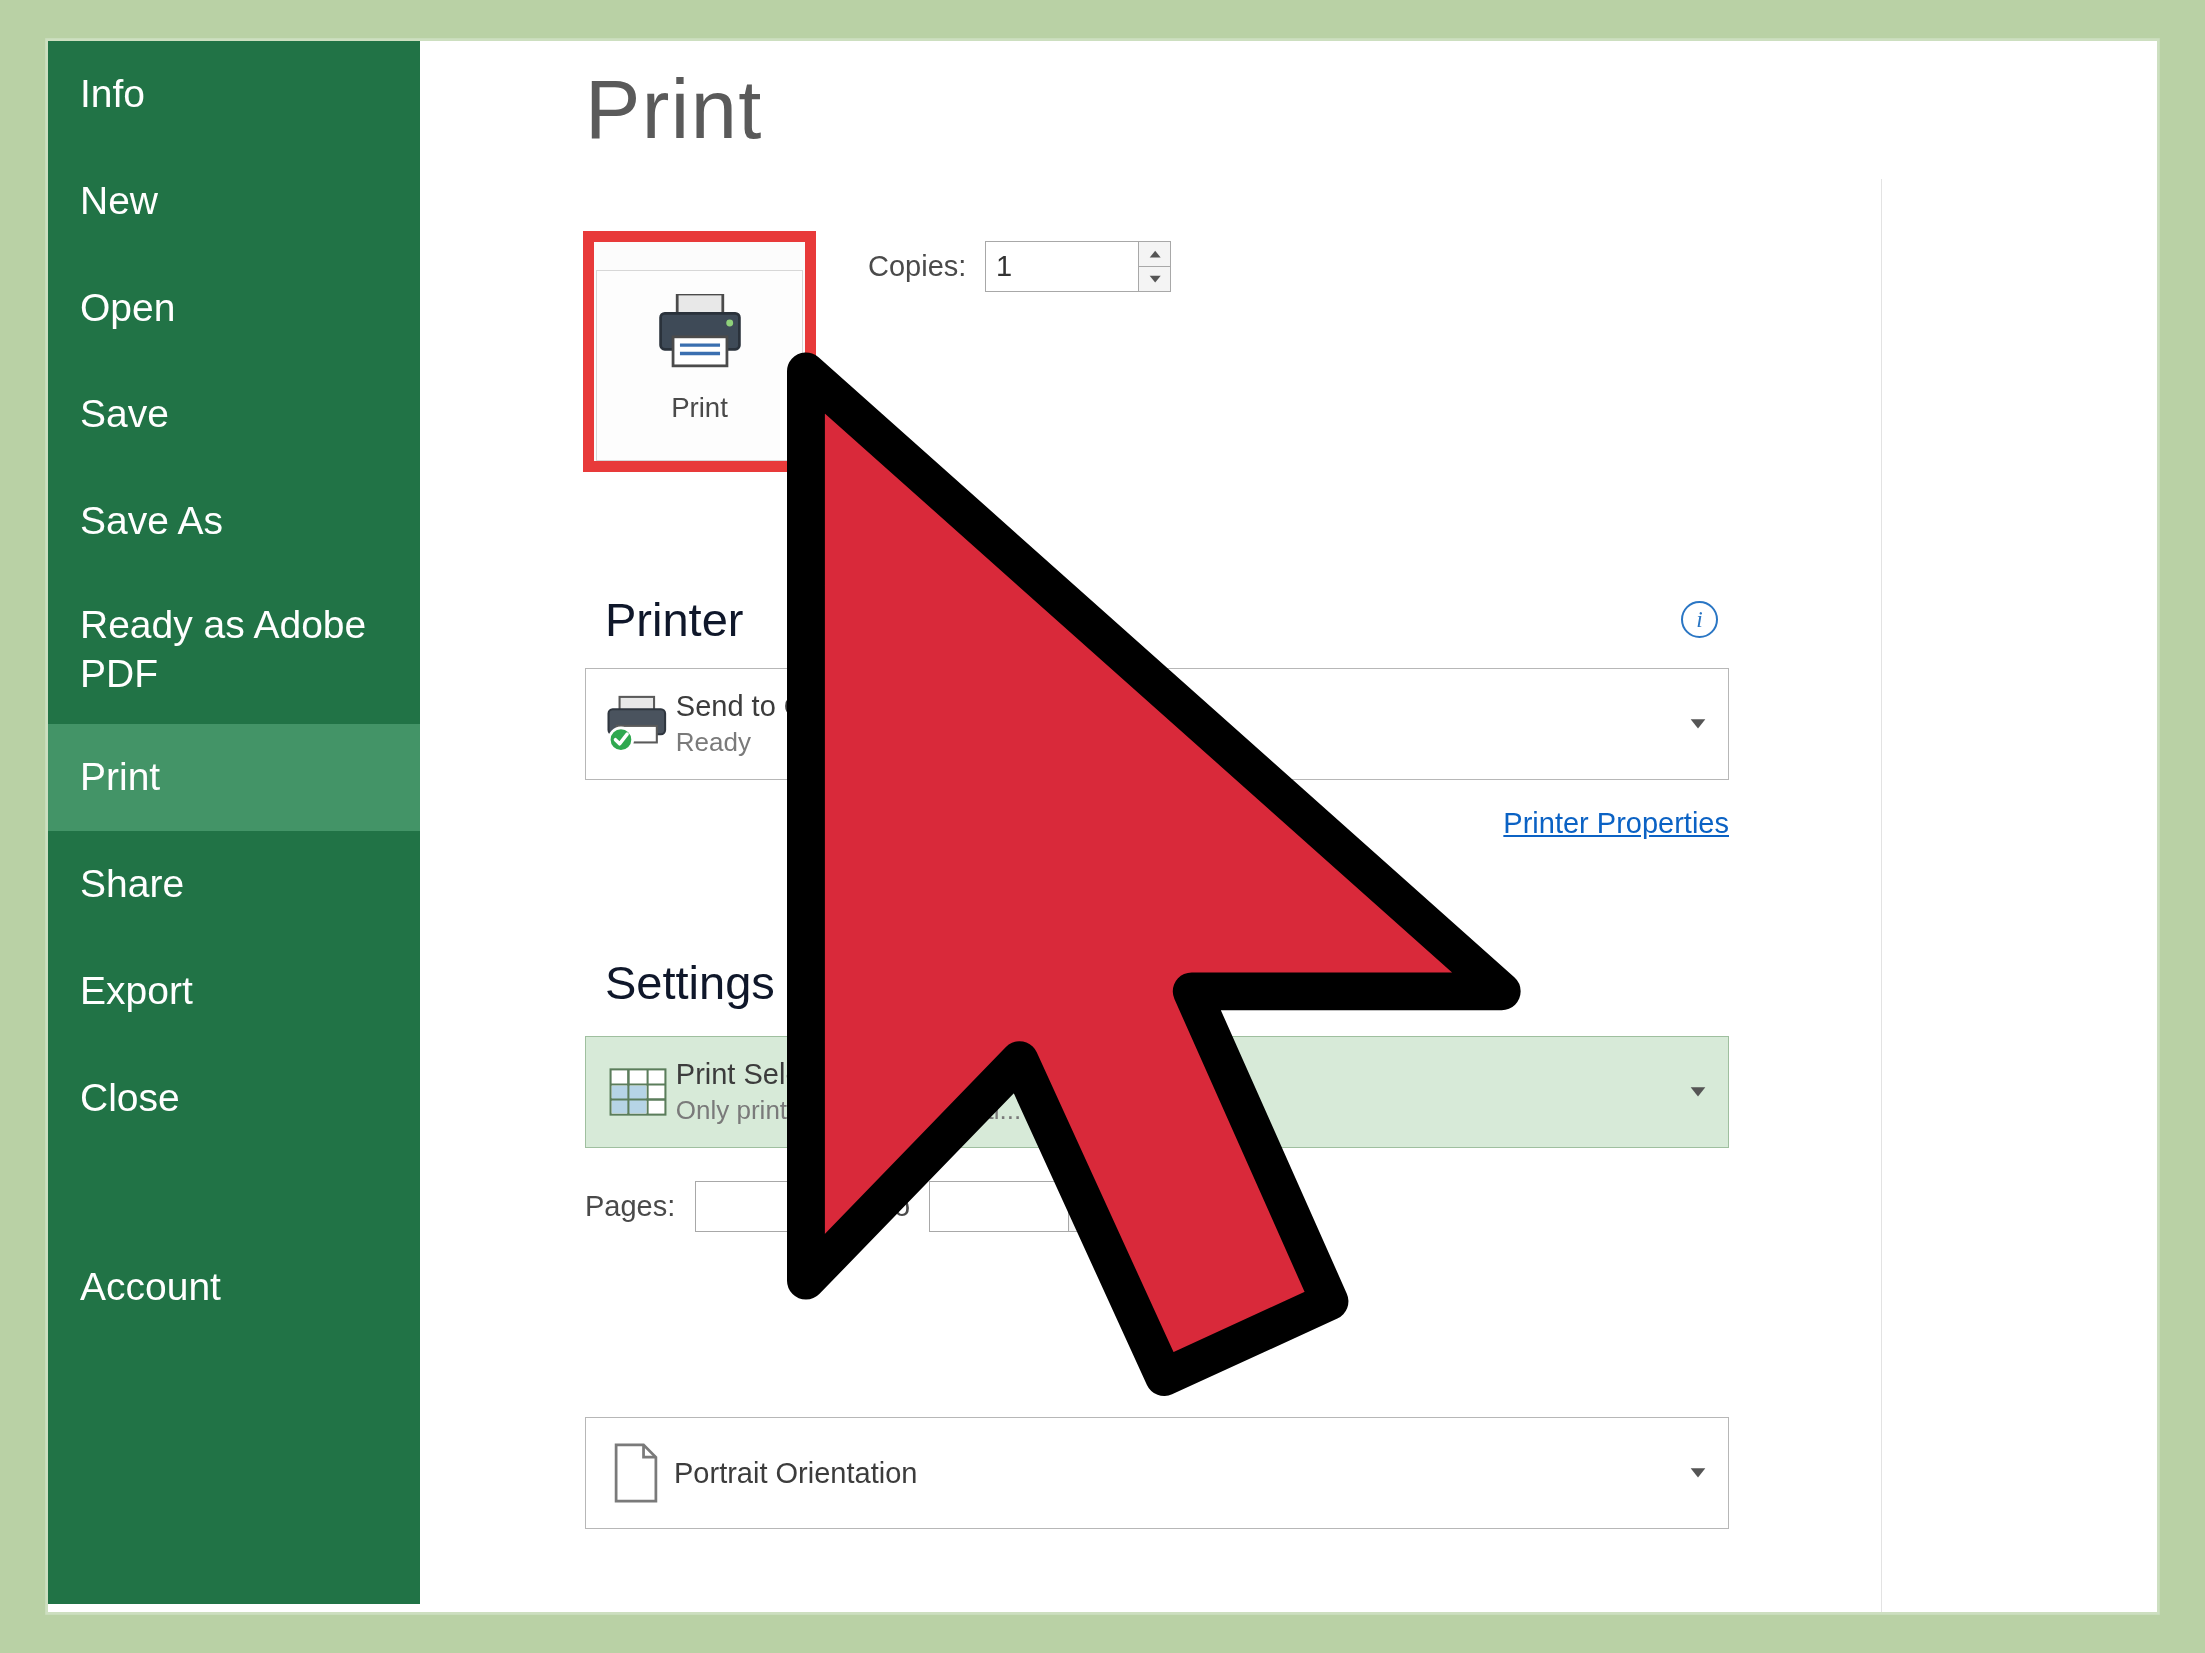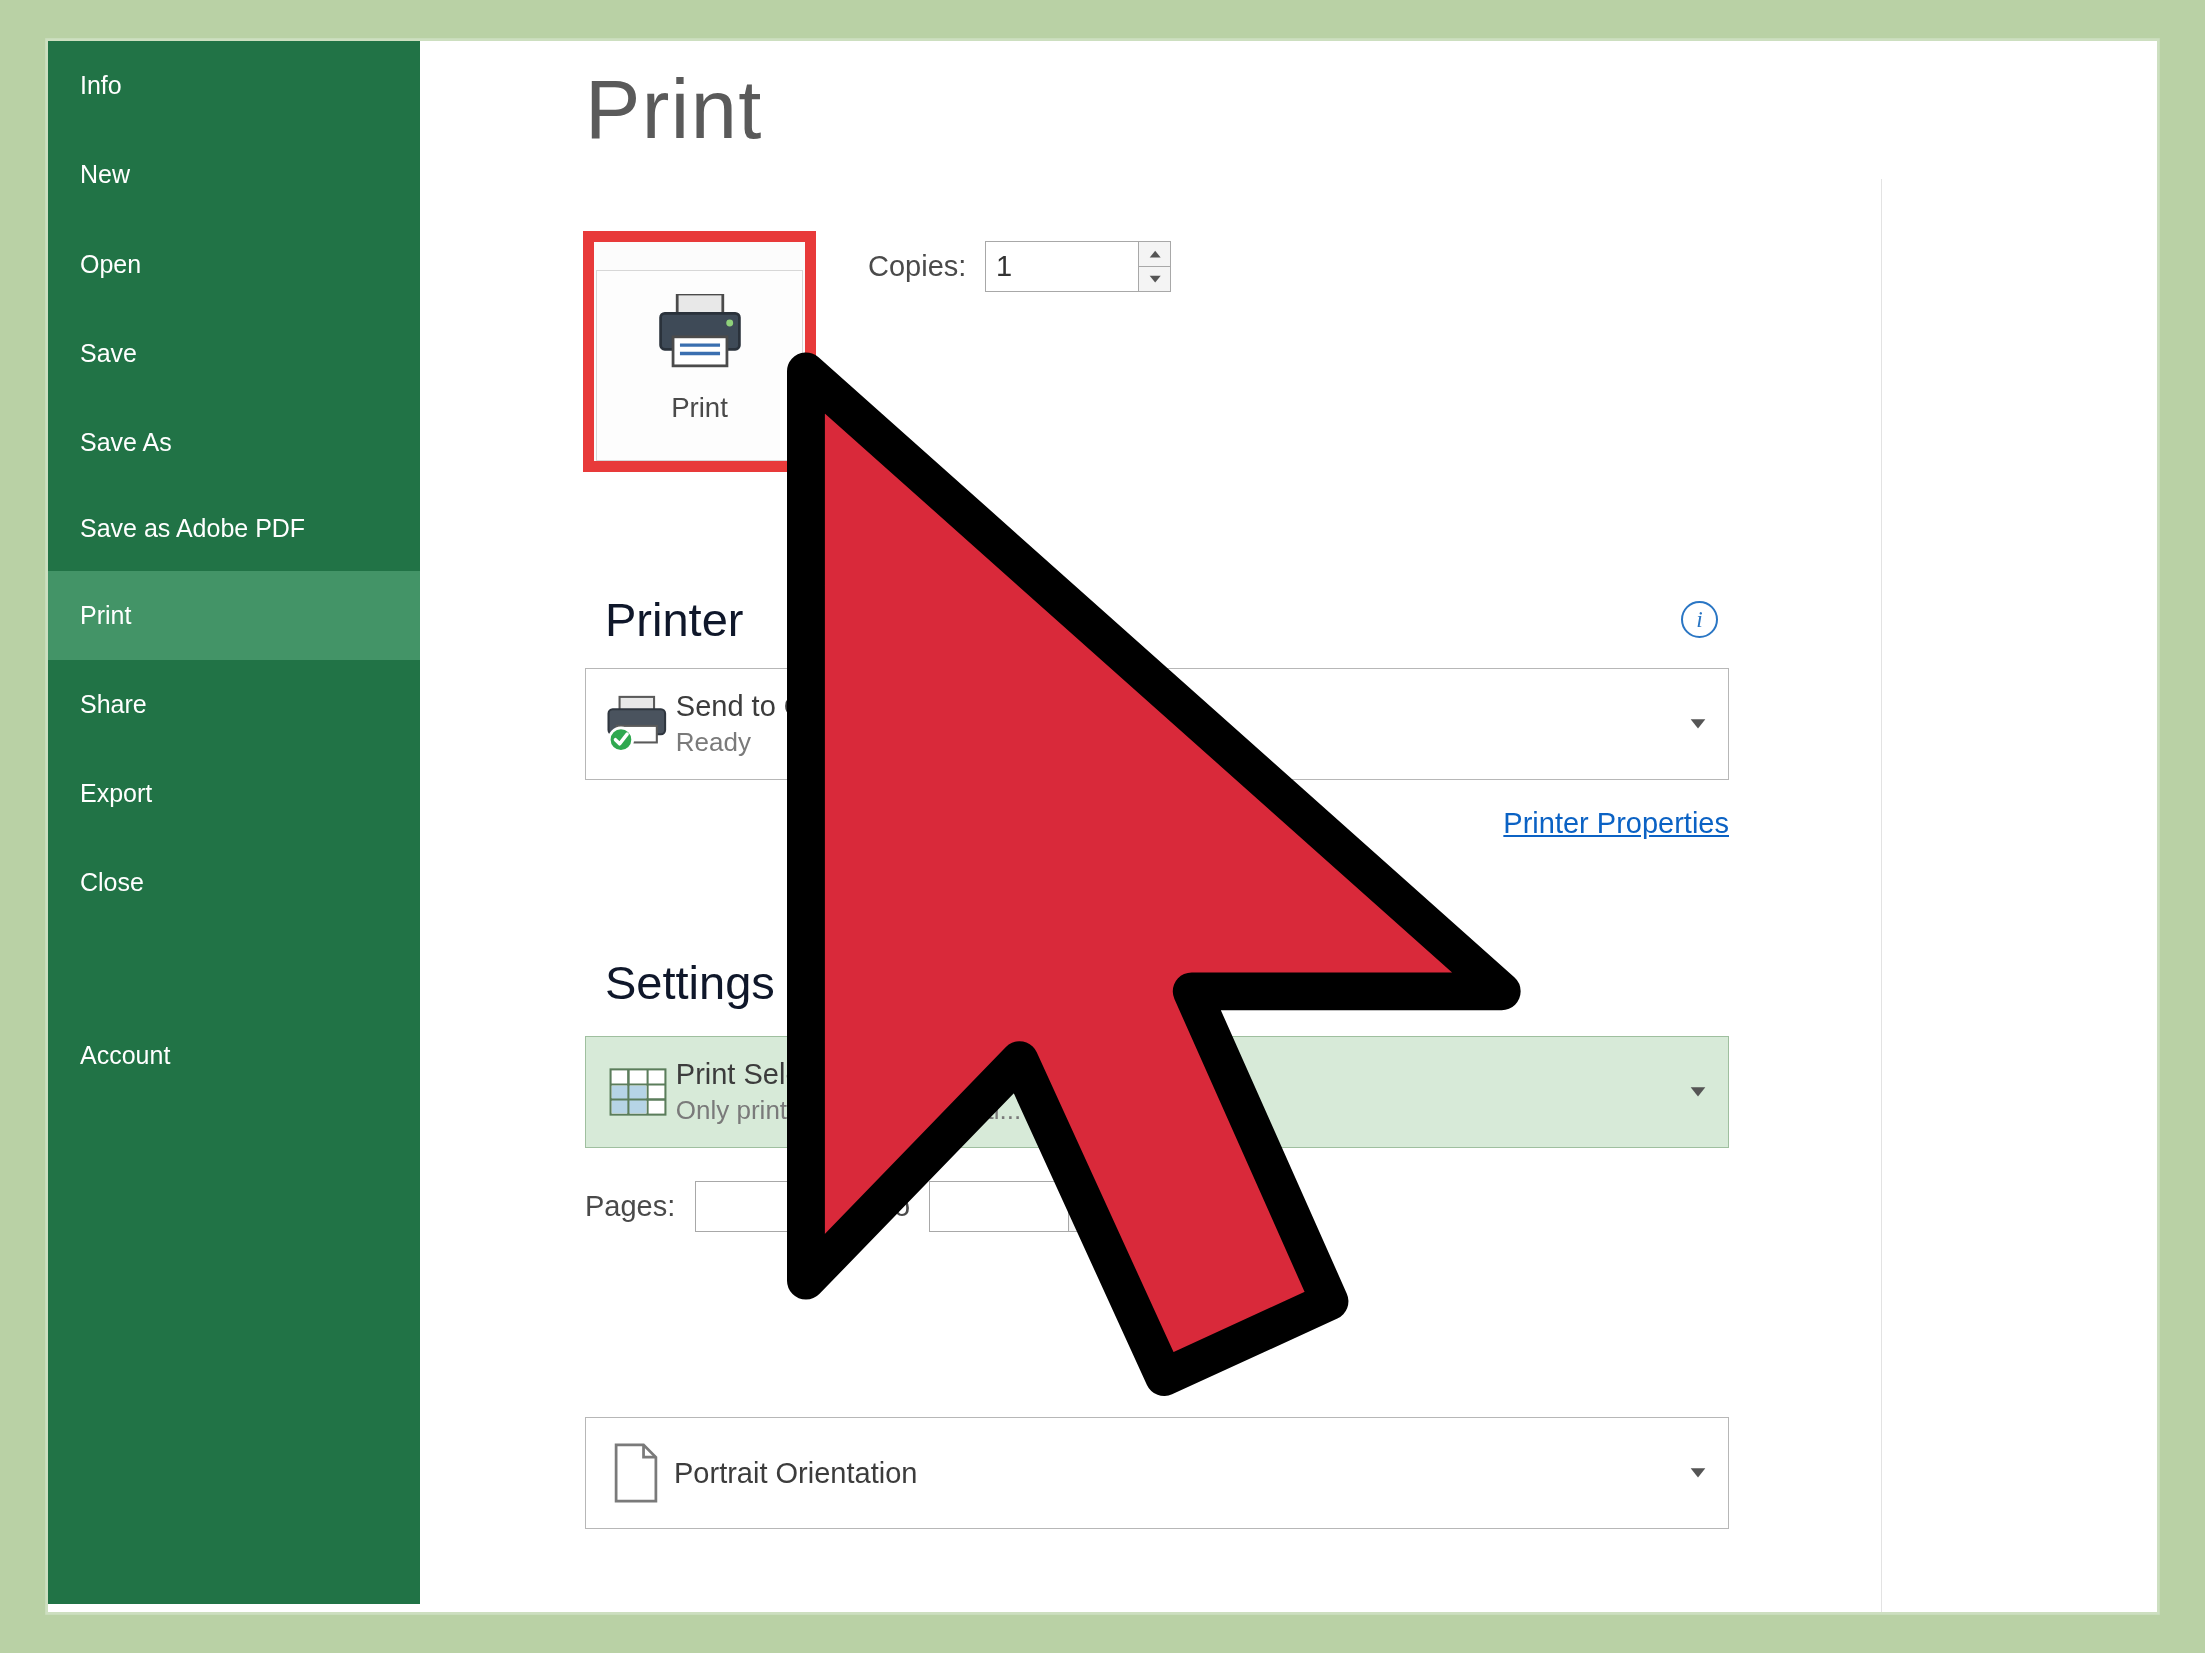--- a/index.html
+++ b/index.html
@@ -18,21 +18,21 @@
     background:#ffffff;
     box-shadow: 0 0 0 2.8px #cddfc0;
   }
   
   .sidebar {
     position:absolute;
     left:0; top:0; bottom:8px;
     width:372px;
     background:#217346;
     color:#ffffff;
-    font-size:25px;
+    font-size:39px;
     font-weight:400;
   }
   .sidebar-item {
     padding:29px 32px;
     cursor:pointer;
     line-height:1.25;
   }
   .sidebar-item.tall { padding-bottom:26px; padding-top:26px; }
   .sidebar-item.active {
     background:#439467;
@@ -212,21 +212,21 @@
 <body>
 
 <div class="frame">
 
   <div class="sidebar">
     <div class="sidebar-item"><span>Info</span></div>
     <div class="sidebar-item"><span>New</span></div>
     <div class="sidebar-item"><span>Open</span></div>
     <div class="sidebar-item"><span>Save</span></div>
     <div class="sidebar-item"><span>Save As</span></div>
-    <div class="sidebar-item tall"><span>Save as Adobe PDF</span></div>
+    <div class="sidebar-item tall"><span>Ready as Adobe PDF</span></div>
     <div class="sidebar-item active"><span>Print</span></div>
     <div class="sidebar-item"><span>Share</span></div>
     <div class="sidebar-item"><span>Export</span></div>
     <div class="sidebar-item"><span>Close</span></div>
     <div class="sidebar-spacer"></div>
     <div class="sidebar-item"><span>Account</span></div>
   </div>
 
   <div class="main">
     <div class="page-title">Print</div>

